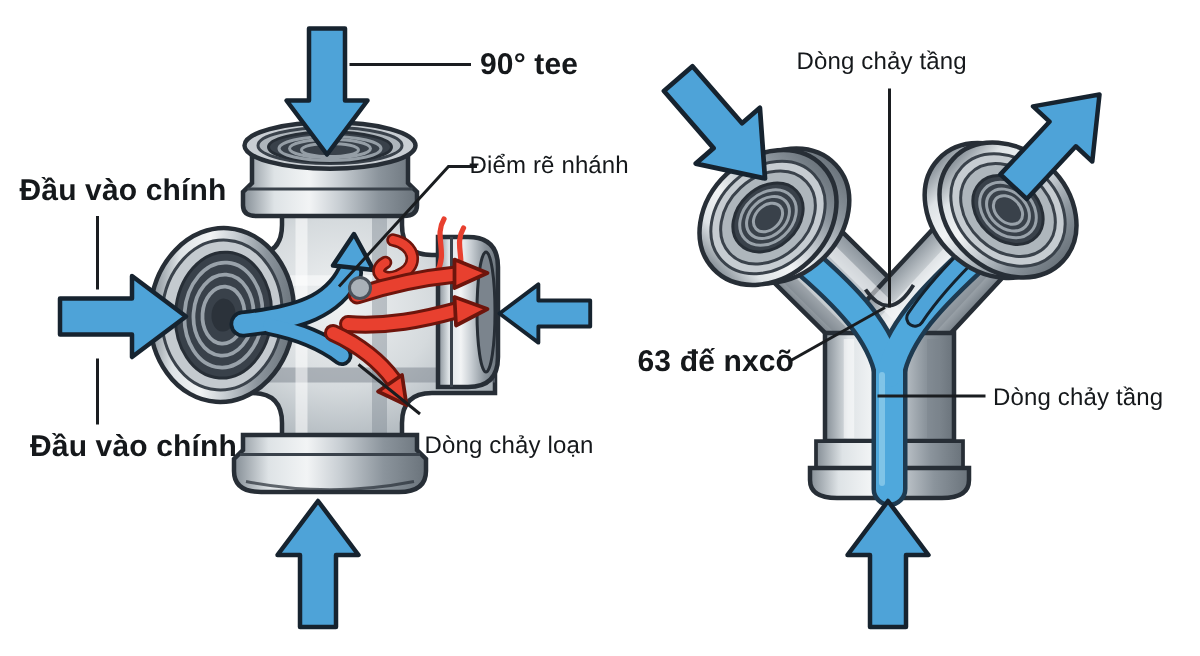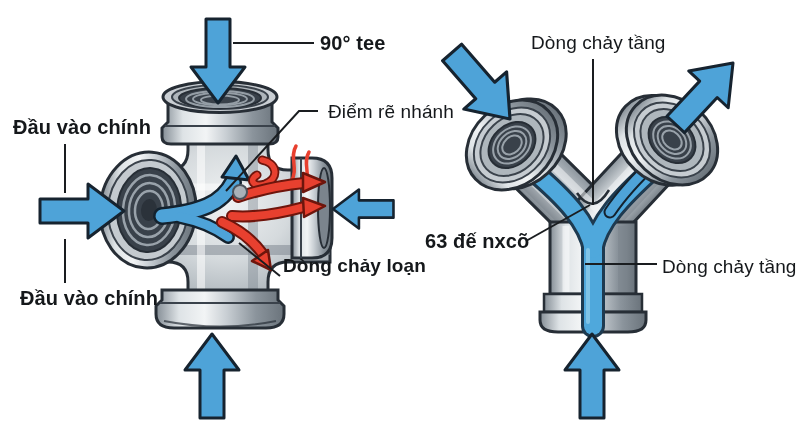--- a/index.html
+++ b/index.html
@@ -3,21 +3,21 @@
 <meta charset="utf-8">
 <style>
   html,body{margin:0;padding:0;background:#ffffff;}
   .canvas{
     position:relative;width:800px;height:437px;background:#ffffff;overflow:hidden;
     font-family:"Liberation Sans", sans-serif;
   }
   .canvas svg{position:absolute;left:0;top:0;}
   .lbl{
     position:absolute;white-space:nowrap;color:#15181b;
-    font-size:19px;line-height:1;transform:translateY(-50%);
+    font-size:16px;line-height:1;transform:translateY(-50%);
     letter-spacing:0.1px;
   }
   .lbl.bold{font-weight:700;font-size:20px;}
 </style>
 </head>
 <body>
 
 <div class="canvas">
 
 <svg width="800" height="437" viewBox="0 0 800 437">
@@ -211,20 +211,20 @@
     <use href="#arrowShape" transform="translate(124,211) rotate(90)" fill="#4EA3D8" stroke="#16232F" stroke-width="3"></use>
     <use href="#arrowShape" transform="translate(333,209) rotate(-90) scale(0.72)" fill="#4EA3D8" stroke="#16232F" stroke-width="3.6"></use>
     <use href="#arrowShape" transform="translate(212,334)" fill="#4EA3D8" stroke="#16232F" stroke-width="3"></use>
     <use href="#arrowShape" transform="translate(510,119) rotate(139) scale(1.05)" fill="#4EA3D8" stroke="#16232F" stroke-width="3"></use>
     <use href="#arrowShape" transform="translate(733,63) rotate(43)" fill="#4EA3D8" stroke="#16232F" stroke-width="3"></use>
     <use href="#arrowShape" transform="translate(592,334)" fill="#4EA3D8" stroke="#16232F" stroke-width="3"></use>
   </g>
 </svg>
 
   <div class="lbl bold" style="left:320px;top:43px;">90° tee</div>
-  <div class="lbl" style="left:328px;top:111px;">Điểm rẽ nhánh</div>
+  <div class="lbl" style="left:313px;top:111px;">Điểm rẽ nhánh</div>
   <div class="lbl bold" style="left:13px;top:127px;">Đầu vào chính</div>
   <div class="lbl bold" style="left:20px;top:298px;">Đầu vào chính</div>
-  <div class="lbl" style="left:283px;top:265px;font-weight:bold;">Dòng chảy loạn</div>
+  <div class="lbl" style="left:283px;top:298px;">Dòng chảy loạn</div>
   <div class="lbl" style="left:531px;top:42px;">Dòng chảy tầng</div>
   <div class="lbl bold" style="left:425px;top:241px;">63 đế nxcõ</div>
   <div class="lbl" style="left:662px;top:266px;">Dòng chảy tầng</div>
 </div>
 
 </body></html>

